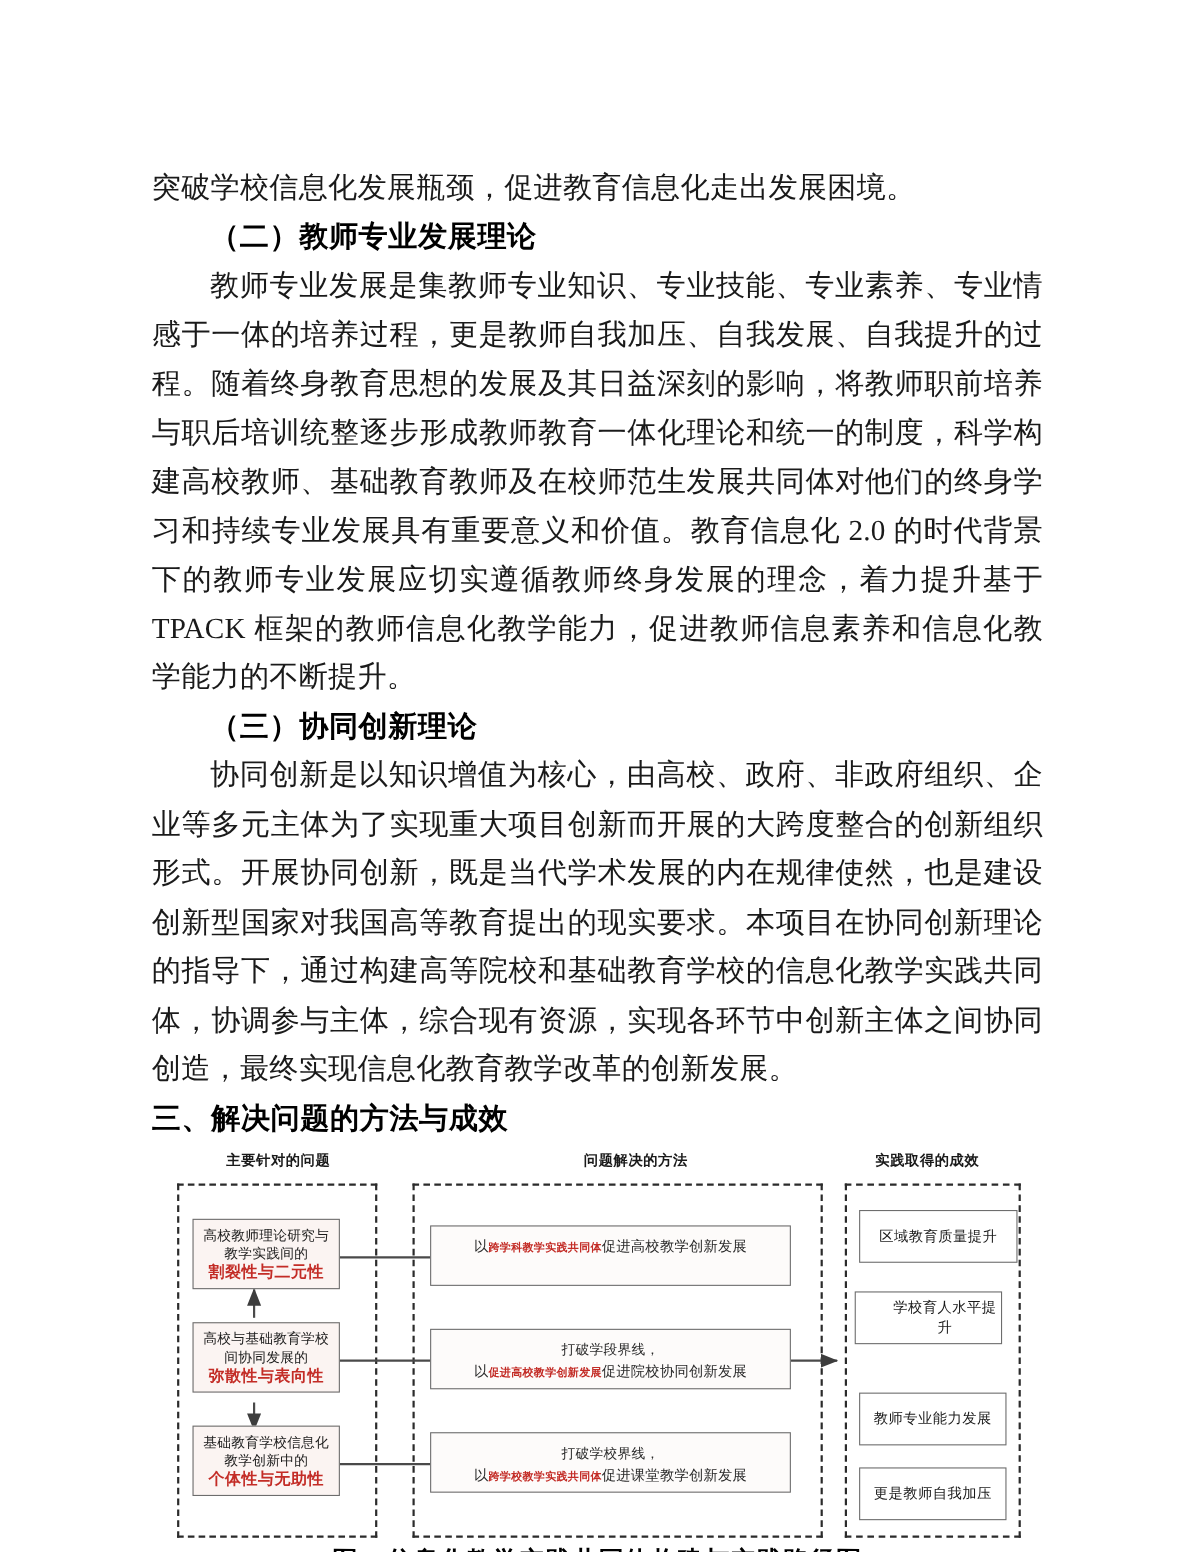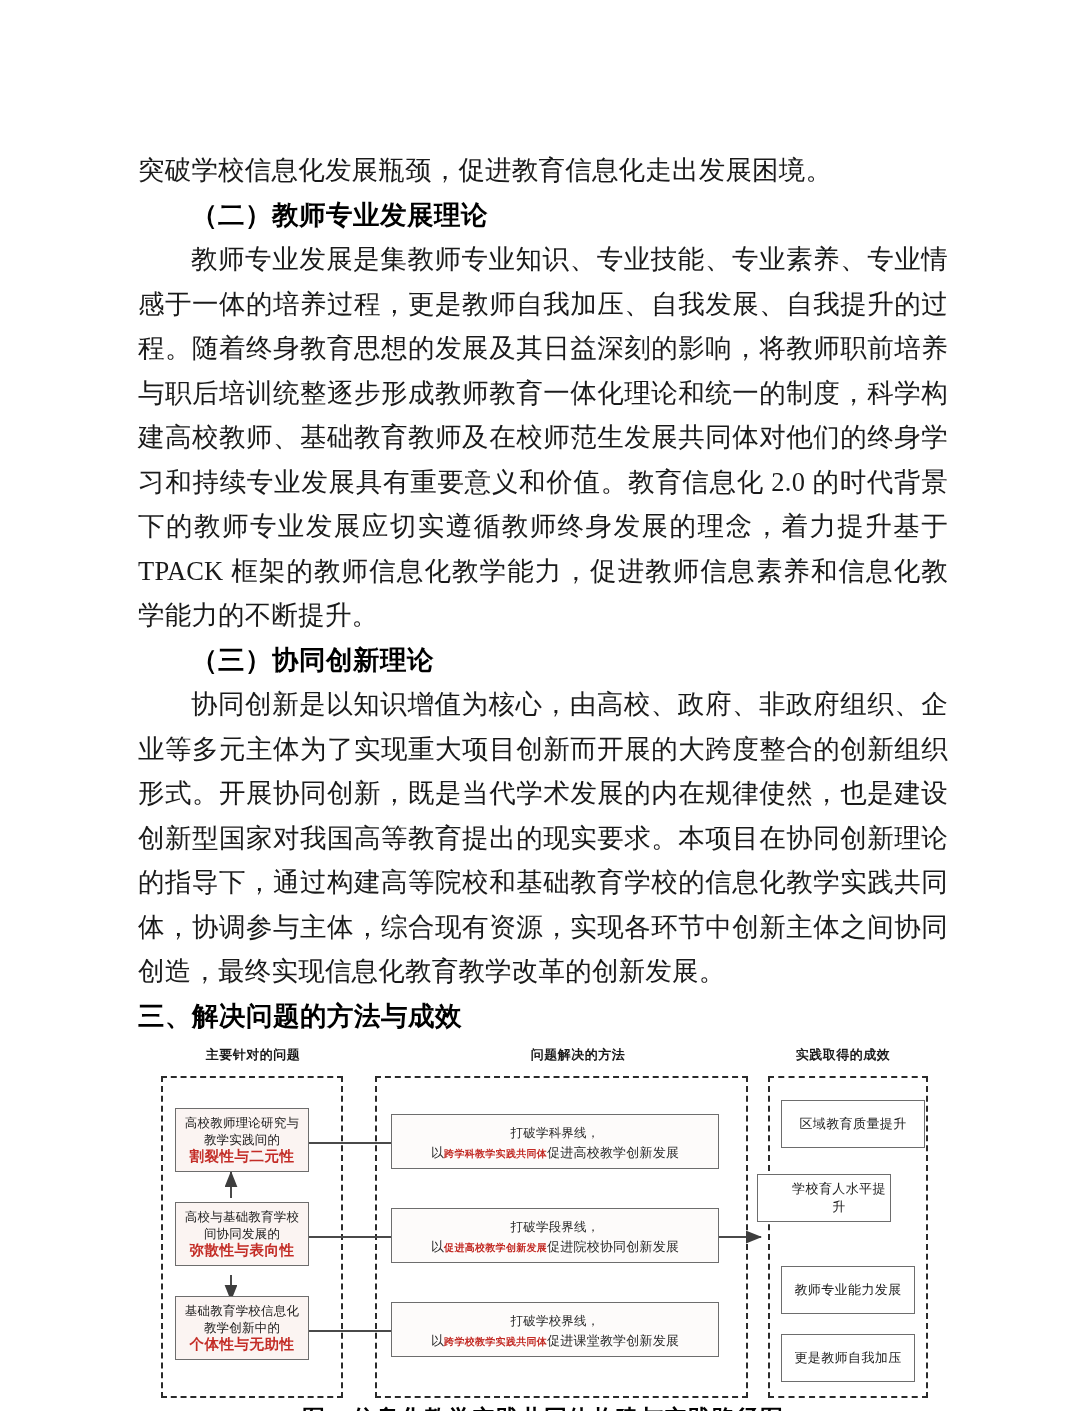--- a/index.html
+++ b/index.html
@@ -220,36 +220,35 @@
           <span class="em">弥散性与表向性</span>
         </div>
 
         <div class="pbox" style="left:22px; top:250px; width:134px; height:64px;">
           <span>基础教育学校信息化</span><br>
           <span>教学创新中的</span><br>
           <span class="em">个体性与无助性</span>
         </div>
 
         <div class="mbox" style="left:238px; top:68px; width:328px; height:55px;">
-          <span class="l1">打破学科界线，</span>
           <span class="l2"><span>以</span><span class="em">跨学科教学实践共同体</span><span>促进高校教学创新发展</span></span>
         </div>
 
         <div class="mbox" style="left:238px; top:162px; width:328px; height:55px;">
           <span class="l1">打破学段界线，</span>
           <span class="l2"><span>以</span><span class="em">促进高校教学创新发展</span><span>促进院校协同创新发展</span></span>
         </div>
 
         <div class="mbox" style="left:238px; top:256px; width:328px; height:55px;">
           <span class="l1">打破学校界线，</span>
           <span class="l2"><span>以</span><span class="em">跨学校教学实践共同体</span><span>促进课堂教学创新发展</span></span>
         </div>
 
         <div class="rbox" style="left:628px; top:54px; width:144px; height:48px;text-align:right;">区域教育质量提升</div>
-        <div class="rbox" style="left:604px; top:128px; width:134px; height:48px;padding-left:30px;">学校育人水平提升</div>
+        <div class="rbox" style="left:624px; top:128px; width:134px; height:48px;padding-left:30px;">学校育人水平提升</div>
         <div class="rbox" style="left:628px; top:220px; width:134px; height:48px;">教师专业能力发展</div>
         <div class="rbox" style="left:628px; top:288px; width:134px; height:48px;">更是教师自我加压</div>
 
       </div>
 
       <div class="caption">图 1 信息化教学实践共同体构建与实践路径图</div>
     </div>
 
   </div>
 </div>

